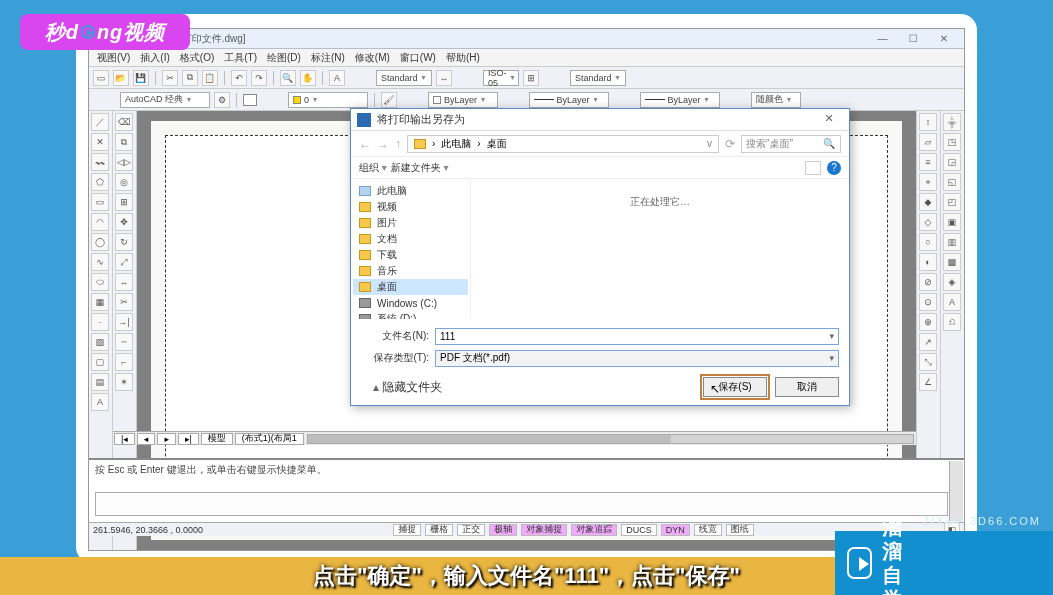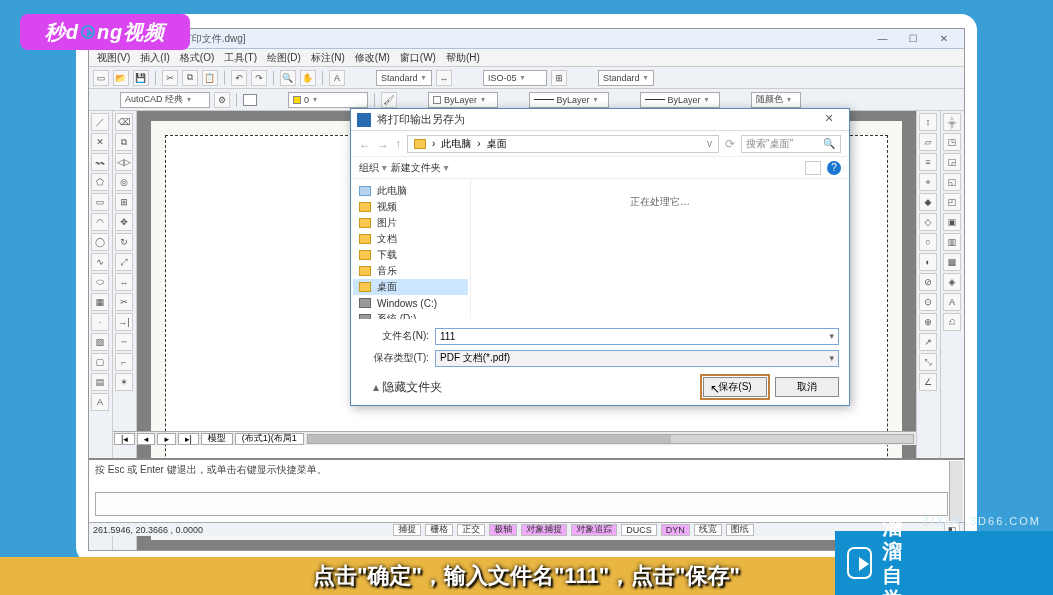--- a/index.html
+++ b/index.html
@@ -157,21 +157,21 @@
       <span class="sep"></span>
       <span class="tbtn">↶</span>
       <span class="tbtn">↷</span>
       <span class="sep"></span>
       <span class="tbtn">🔍</span>
       <span class="tbtn">✋</span>
       <span class="sep"></span>
       <span class="tbtn">A</span>
       <span class="tfield drop" style="width:56px">Standard</span>
       <span class="tbtn">↔</span>
-      <span class="tfield drop" style="width:64px">ISO-05</span>
+      <span class="tfield drop" style="width:36px">ISO-05</span>
       <span class="tbtn">⊞</span>
       <span class="tfield drop" style="width:56px">Standard</span>
     </div>
 
     <div class="toolbar">
       <span class="tfield drop" style="width:90px">AutoCAD 经典</span>
       <span class="tbtn">⚙</span>
       <span class="sep"></span>
       <span class="swatch white"></span>
       <span class="tfield drop" style="width:80px">

